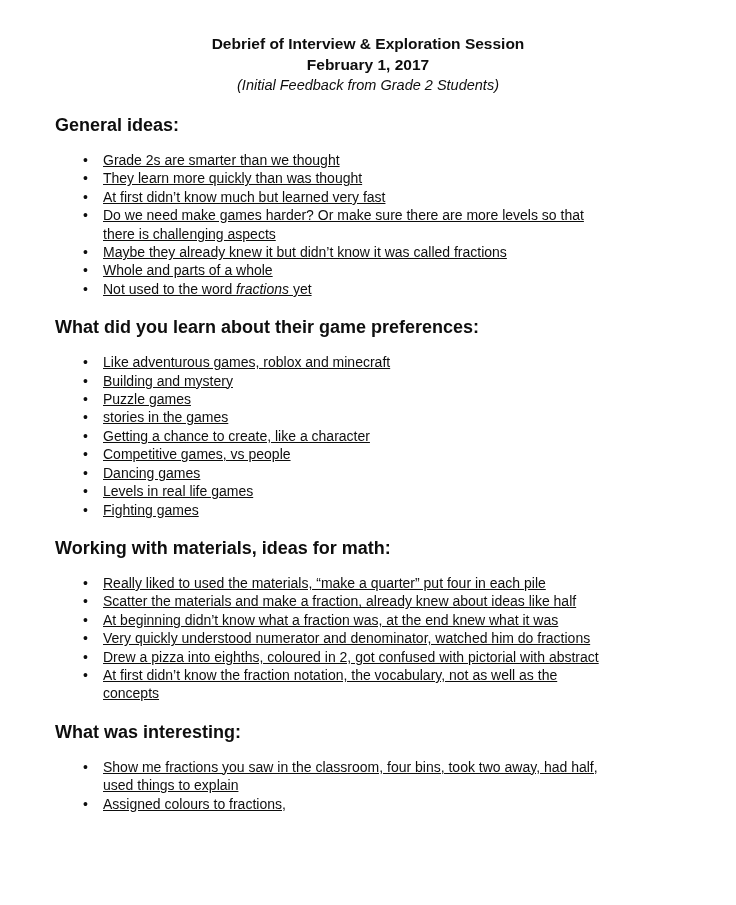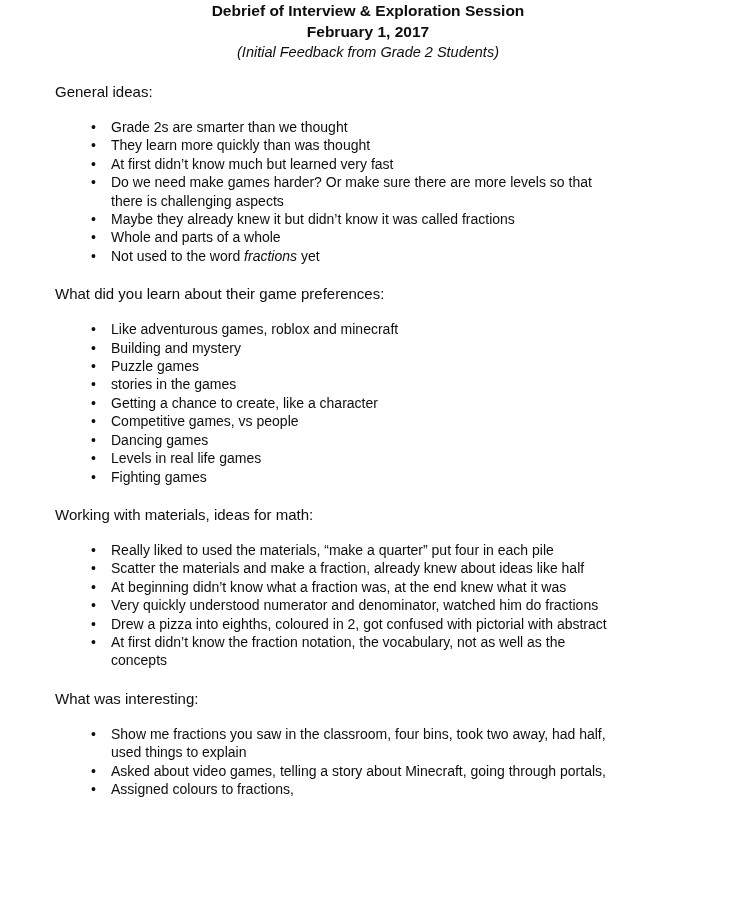--- a/index.html
+++ b/index.html
@@ -15,41 +15,43 @@
     color: #0e0e0e;
   }
   .page {
     width: 736px;
     height: 905px;
     background: #ffffff;
     box-sizing: border-box;
   }
   .title-block {
     text-align: center;
+    padding-top: 33px;
   }
   .title-line1, .title-line2 {
     font-size: 15.5px;
     font-weight: bold;
     line-height: 21px;
   }
   .title-line3 {
     font-size: 14.5px;
     font-style: italic;
     line-height: 21px;
   }
   .section-heading {
-    font-size: 15px;
-    font-weight: normal;
+    font-size: 18px;
+    font-weight: bold;
     line-height: 18px;
     margin: 20px 40px 17px 55px;
   }
   ul.bullet-list {
     list-style: none;
-    margin: 12px;
+    margin: 4px;
     padding: 0 52px 0 99px;
+    text-decoration: underline;
   }
   ul.bullet-list li {
     position: relative;
     font-size: 14px;
     line-height: 18.4px;
     white-space: pre-line;
     max-width: 580px;
   }
   ul.bullet-list li::before {
     content: "\2022";
@@ -113,18 +115,17 @@
       <li>At first didn’t know the fraction notation, the vocabulary, not as well as the
 concepts</li>
     </ul>
   </div>
 
   <div class="section">
     <div class="section-heading">What was interesting:</div>
     <ul class="bullet-list">
       <li>Show me fractions you saw in the classroom, four bins, took two away, had half,
 used things to explain</li>
-      <li>Asked about video games, telling a story about Minecraft, going through portals,</li>
       <li>Assigned colours to fractions,</li>
     </ul>
   </div>
 
 </div>
 
 </body></html>

